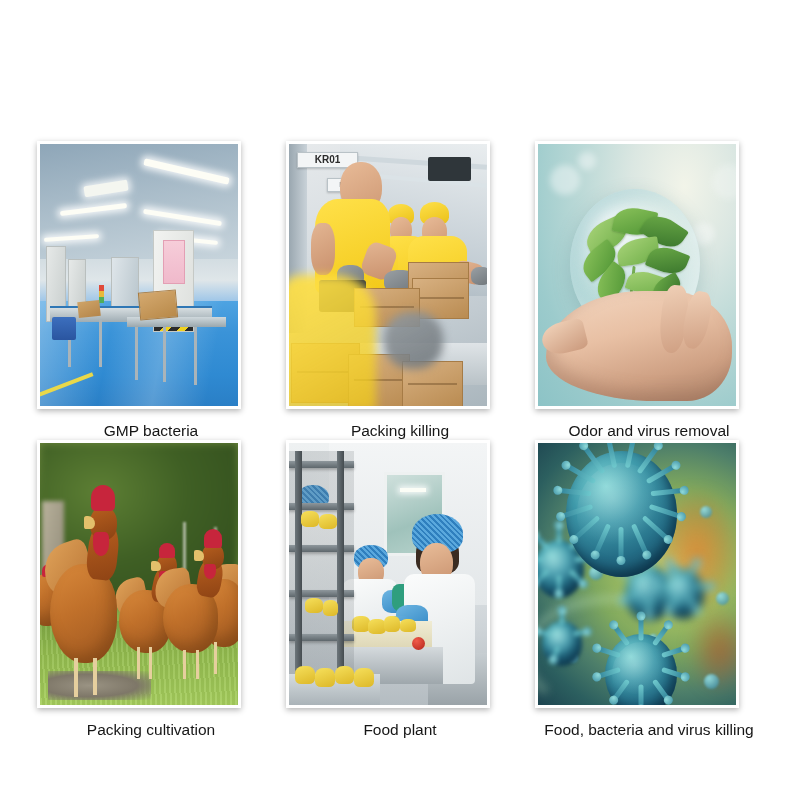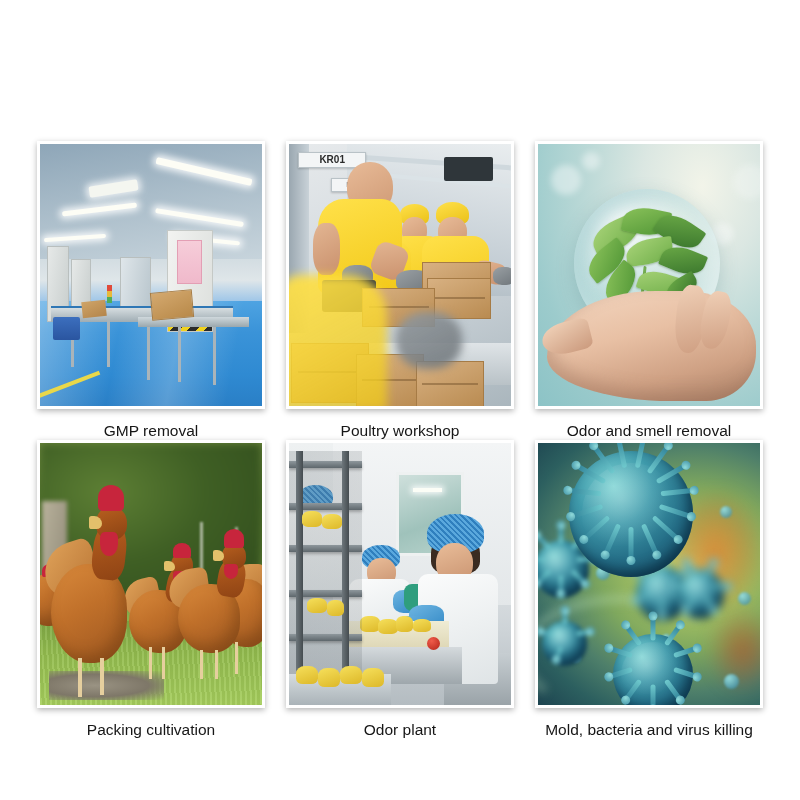--- a/index.html
+++ b/index.html
@@ -35,21 +35,21 @@
     position:absolute;left:37px;top:141px;
     width:726px;
     display:grid;
     grid-template-columns:228px 228px 228px;
     column-gap:21px;
     row-gap:0px;
   }
   .cell{width:228px;}
 
   .photo{
-    position:relative;width:228px;height:268px;
+    position:relative;width:204px;height:268px;
     background:#dfe3e6;
     overflow:hidden;
     border:3px solid #ffffff;
     box-sizing:border-box;
     box-shadow:0 2px 6px rgba(0,0,0,0.30);
   }
   .photo .scene{position:absolute;inset:0;overflow:hidden;}
   .caption{
     width:228px;text-align:center;
     color:#161616;
@@ -285,21 +285,21 @@
           <div class="leg g1"></div>
             <div class="leg g2"></div>
             <div class="leg g3"></div>
           <div class="leg g4"></div>
             <div class="leg g5"></div>
           <div class="box"></div>
           <div class="box2"></div>
           <div class="cart"></div>
         </div>
       </div>
-      <div class="caption">GMP removal</div>
+      <div class="caption">GMP bacteria</div>
     </div>
 
     <div class="cell">
       <div class="photo">
         <div class="scene s2">
           <div class="bgband"></div>
           <div class="lft"></div>
           <div class="tube"></div>
             <div class="tube2"></div>
           <div class="dark"></div>
@@ -332,21 +332,21 @@
           <div class="crt" style="left:62%;top:51%;width:28%;height:15%;"></div>
           <div class="crt" style="left:33%;top:55%;width:32%;height:14%;"></div>
           <div class="belt"></div>
           <div class="crt" style="left:1%;top:76%;width:34%;height:22%;"></div>
           <div class="crt" style="left:30%;top:80%;width:30%;height:20%;"></div>
           <div class="crt" style="left:57%;top:83%;width:30%;height:17%;"></div>
           <div class="blur"></div>
           <div class="blurglove"></div>
         </div>
       </div>
-      <div class="caption">Poultry workshop</div>
+      <div class="caption">Packing killing</div>
     </div>
 
     <div class="cell wide">
       <div class="photo">
         <div class="scene s3">
           <div class="bokeh b1"></div>
             <div class="bokeh b2"></div>
           <div class="bokeh b3"></div>
             <div class="bokeh b4"></div>
           <div class="sphere">
@@ -362,21 +362,21 @@
             <div class="leaf lt" style="left:44%;top:56%;width:28%;height:15%;transform:rotate(18deg);"></div>
             <div class="leaf dk" style="left:62%;top:60%;width:24%;height:14%;transform:rotate(-30deg);"></div>
             <div class="crys"></div>
           </div>
           <div class="hand"></div>
           <div class="finger" style="left:62%;top:54%;width:13%;height:26%;transform:rotate(6deg);"></div>
           <div class="finger" style="left:74%;top:56%;width:12%;height:22%;transform:rotate(12deg);"></div>
           <div class="thumb"></div>
         </div>
       </div>
-      <div class="caption">Odor and smell removal</div>
+      <div class="caption">Odor and virus removal</div>
     </div>
 
     <div class="cell row2">
       <div class="photo">
         <div class="scene s4">
           <div class="bgblur"></div>
           <div class="post"></div>
           <div class="fence"></div>
             <div class="fence2"></div>
           <div class="grass"></div>
@@ -468,21 +468,21 @@
           <div class="food" style="left:8%;top:59%;width:9%;height:6%;"></div>
           <div class="food" style="left:17%;top:60%;width:8%;height:6%;"></div>
 
           <div class="tray" style="left:0%;top:88%;width:46%;height:12%;"></div>
           <div class="food" style="left:3%;top:85%;width:10%;height:7%;"></div>
           <div class="food" style="left:13%;top:86%;width:10%;height:7%;"></div>
           <div class="food" style="left:23%;top:85%;width:10%;height:7%;"></div>
           <div class="food" style="left:33%;top:86%;width:10%;height:7%;"></div>
         </div>
       </div>
-      <div class="caption">Odor plant</div>
+      <div class="caption">Food plant</div>
     </div>
 
     <div class="cell row2 wide">
       <div class="photo">
         <div class="scene s6">
           <div class="warm"></div>
           <div class="warm2"></div>
           <div class="swirl"></div>
 
           <div class="dot" style="left:26%;top:47%;width:14px;height:14px;filter:blur(1px);"></div>
@@ -558,17 +558,17 @@
             <div class="spk" style="height:34px;transform:translate(-50%,-50%) rotate(192deg) translateY(30px);"></div>
             <div class="spk" style="height:34px;transform:translate(-50%,-50%) rotate(216deg) translateY(30px);"></div>
             <div class="spk" style="height:34px;transform:translate(-50%,-50%) rotate(240deg) translateY(30px);"></div>
             <div class="spk" style="height:34px;transform:translate(-50%,-50%) rotate(264deg) translateY(30px);"></div>
             <div class="spk" style="height:34px;transform:translate(-50%,-50%) rotate(288deg) translateY(30px);"></div>
             <div class="spk" style="height:34px;transform:translate(-50%,-50%) rotate(312deg) translateY(30px);"></div>
             <div class="spk" style="height:34px;transform:translate(-50%,-50%) rotate(336deg) translateY(30px);"></div>
           </div>
         </div>
       </div>
-      <div class="caption">Mold, bacteria and virus killing</div>
+      <div class="caption">Food, bacteria and virus killing</div>
     </div>
 
   </div>
 </div>
 
 </body></html>

